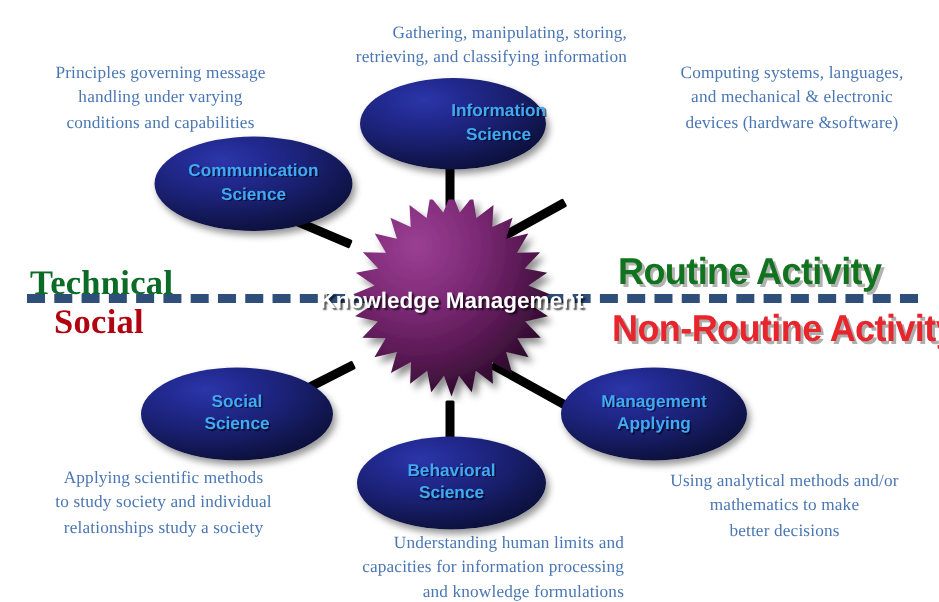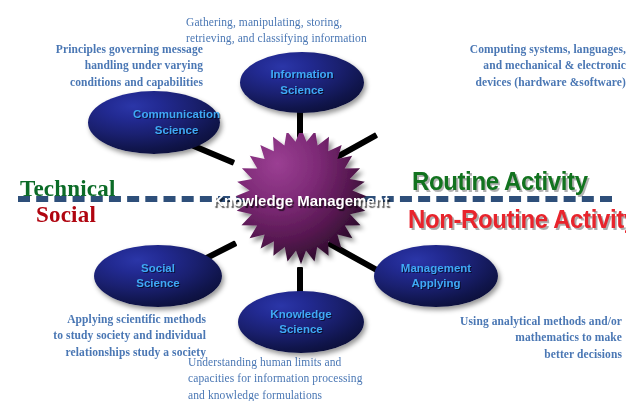--- a/index.html
+++ b/index.html
@@ -19,22 +19,22 @@
   
   .caption {
     position: absolute;
     color: #4a77b4;
     font-family: "Liberation Serif", serif;
     font-size: 11.5px;
     line-height: 1.42;
     letter-spacing: 0.1px;
     white-space: pre-line;
   }
-  .caption.c-left   { text-align: right; font-weight: bold; }
-  .caption.c-center { text-align: left; }
+  .caption.c-left   { text-align: center; }
+  .caption.c-center { text-align: right; }
 
   
   .spoke {
     position: absolute;
     background: #000000;
     transform-origin: 0 50%;
     border-radius: 1px;
   }
 
   
@@ -177,38 +177,38 @@
 Management</div>
   </div>
 
   <div id="divider"></div>
 
   <div class="zone-serif" id="label-technical">Technical</div>
   <div class="zone-serif" id="label-social">Social</div>
   <div class="zone-heavy" id="label-routine">Routine Activity</div>
   <div class="zone-heavy" id="label-nonroutine">Non-Routine Activity</div>
 
-  <div class="node" style="left:240px; top:52px; width:124px; height:61px;">
+  <div class="node" style="left:240px; top:52px; width:124px; height:61px;justify-content:flex-end;">
     <span class="node-label">Information
 Science</span>
   </div>
 
-  <div class="node" style="left:88px; top:91px; width:132px; height:63px;justify-content:flex-end;">
+  <div class="node" style="left:103px; top:91px; width:132px; height:63px;">
     <span class="node-label">Communication
 Science</span>
   </div>
 
 
   <div class="node" style="left:374px; top:245px; width:124px; height:62px;">
     <span class="node-label">Management
 Applying</span>
   </div>
 
   <div class="node" style="left:238px; top:291px; width:126px; height:62px;">
-    <span class="node-label">Knowledge
+    <span class="node-label">Behavioral
 Science</span>
   </div>
 
   <div class="node" style="left:94px; top:245px; width:128px; height:62px;">
     <span class="node-label">Social
 Science</span>
   </div>
 
   <div class="caption c-center" style="left:186px; top:14px; width:232px;">Gathering, manipulating, storing,
 retrieving, and classifying information</div>

